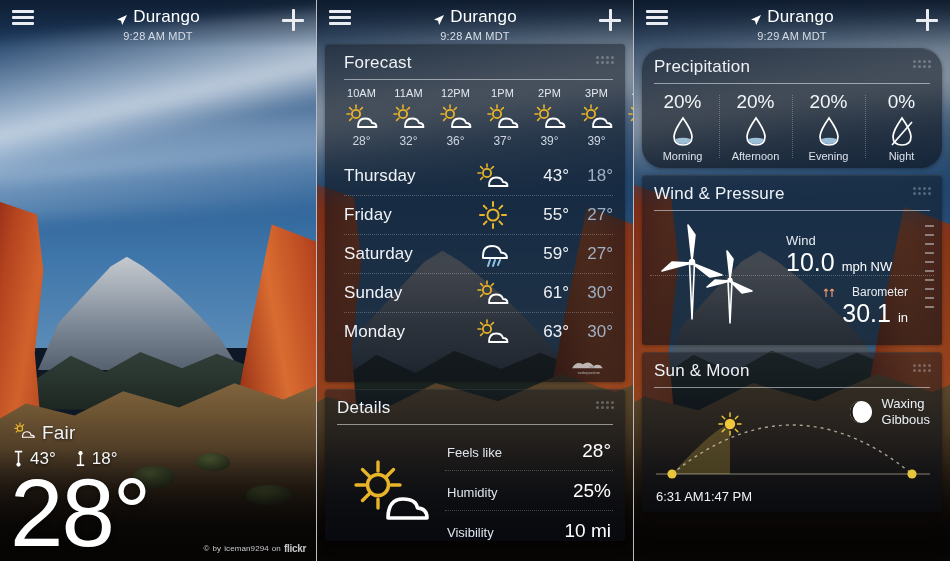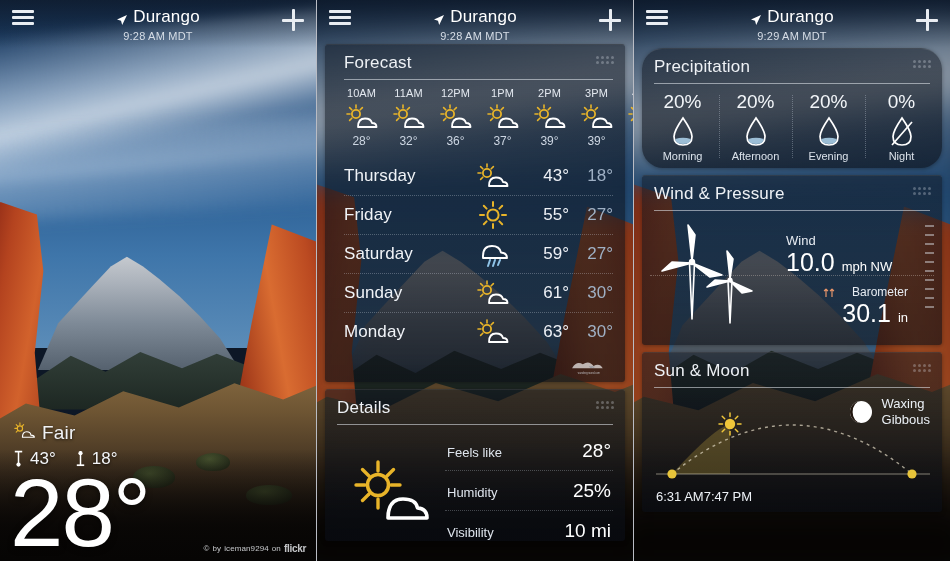--- a/index.html
+++ b/index.html
@@ -792,21 +792,21 @@
               <circle cx="13" cy="13" r="11" fill="#ffffff"></circle>
               <path d="M13 2 A11 11 0 0 0 13 24 A8.4 11 0 0 1 13 2 Z" fill="#20160f"></path>
             </svg>
             <div class="moon-text">
               <div>Waxing</div>
               <div>Gibbous</div>
             </div>
           </div>
           <div class="sun-times">
             <span>6:31 AM</span>
-            <span>7:47 PM</span>
+            <span>1:47 PM</span>
           </div>
         </div>
       </div>
 
     </div>
   </div>
 
 </div>
 
 </body></html>

